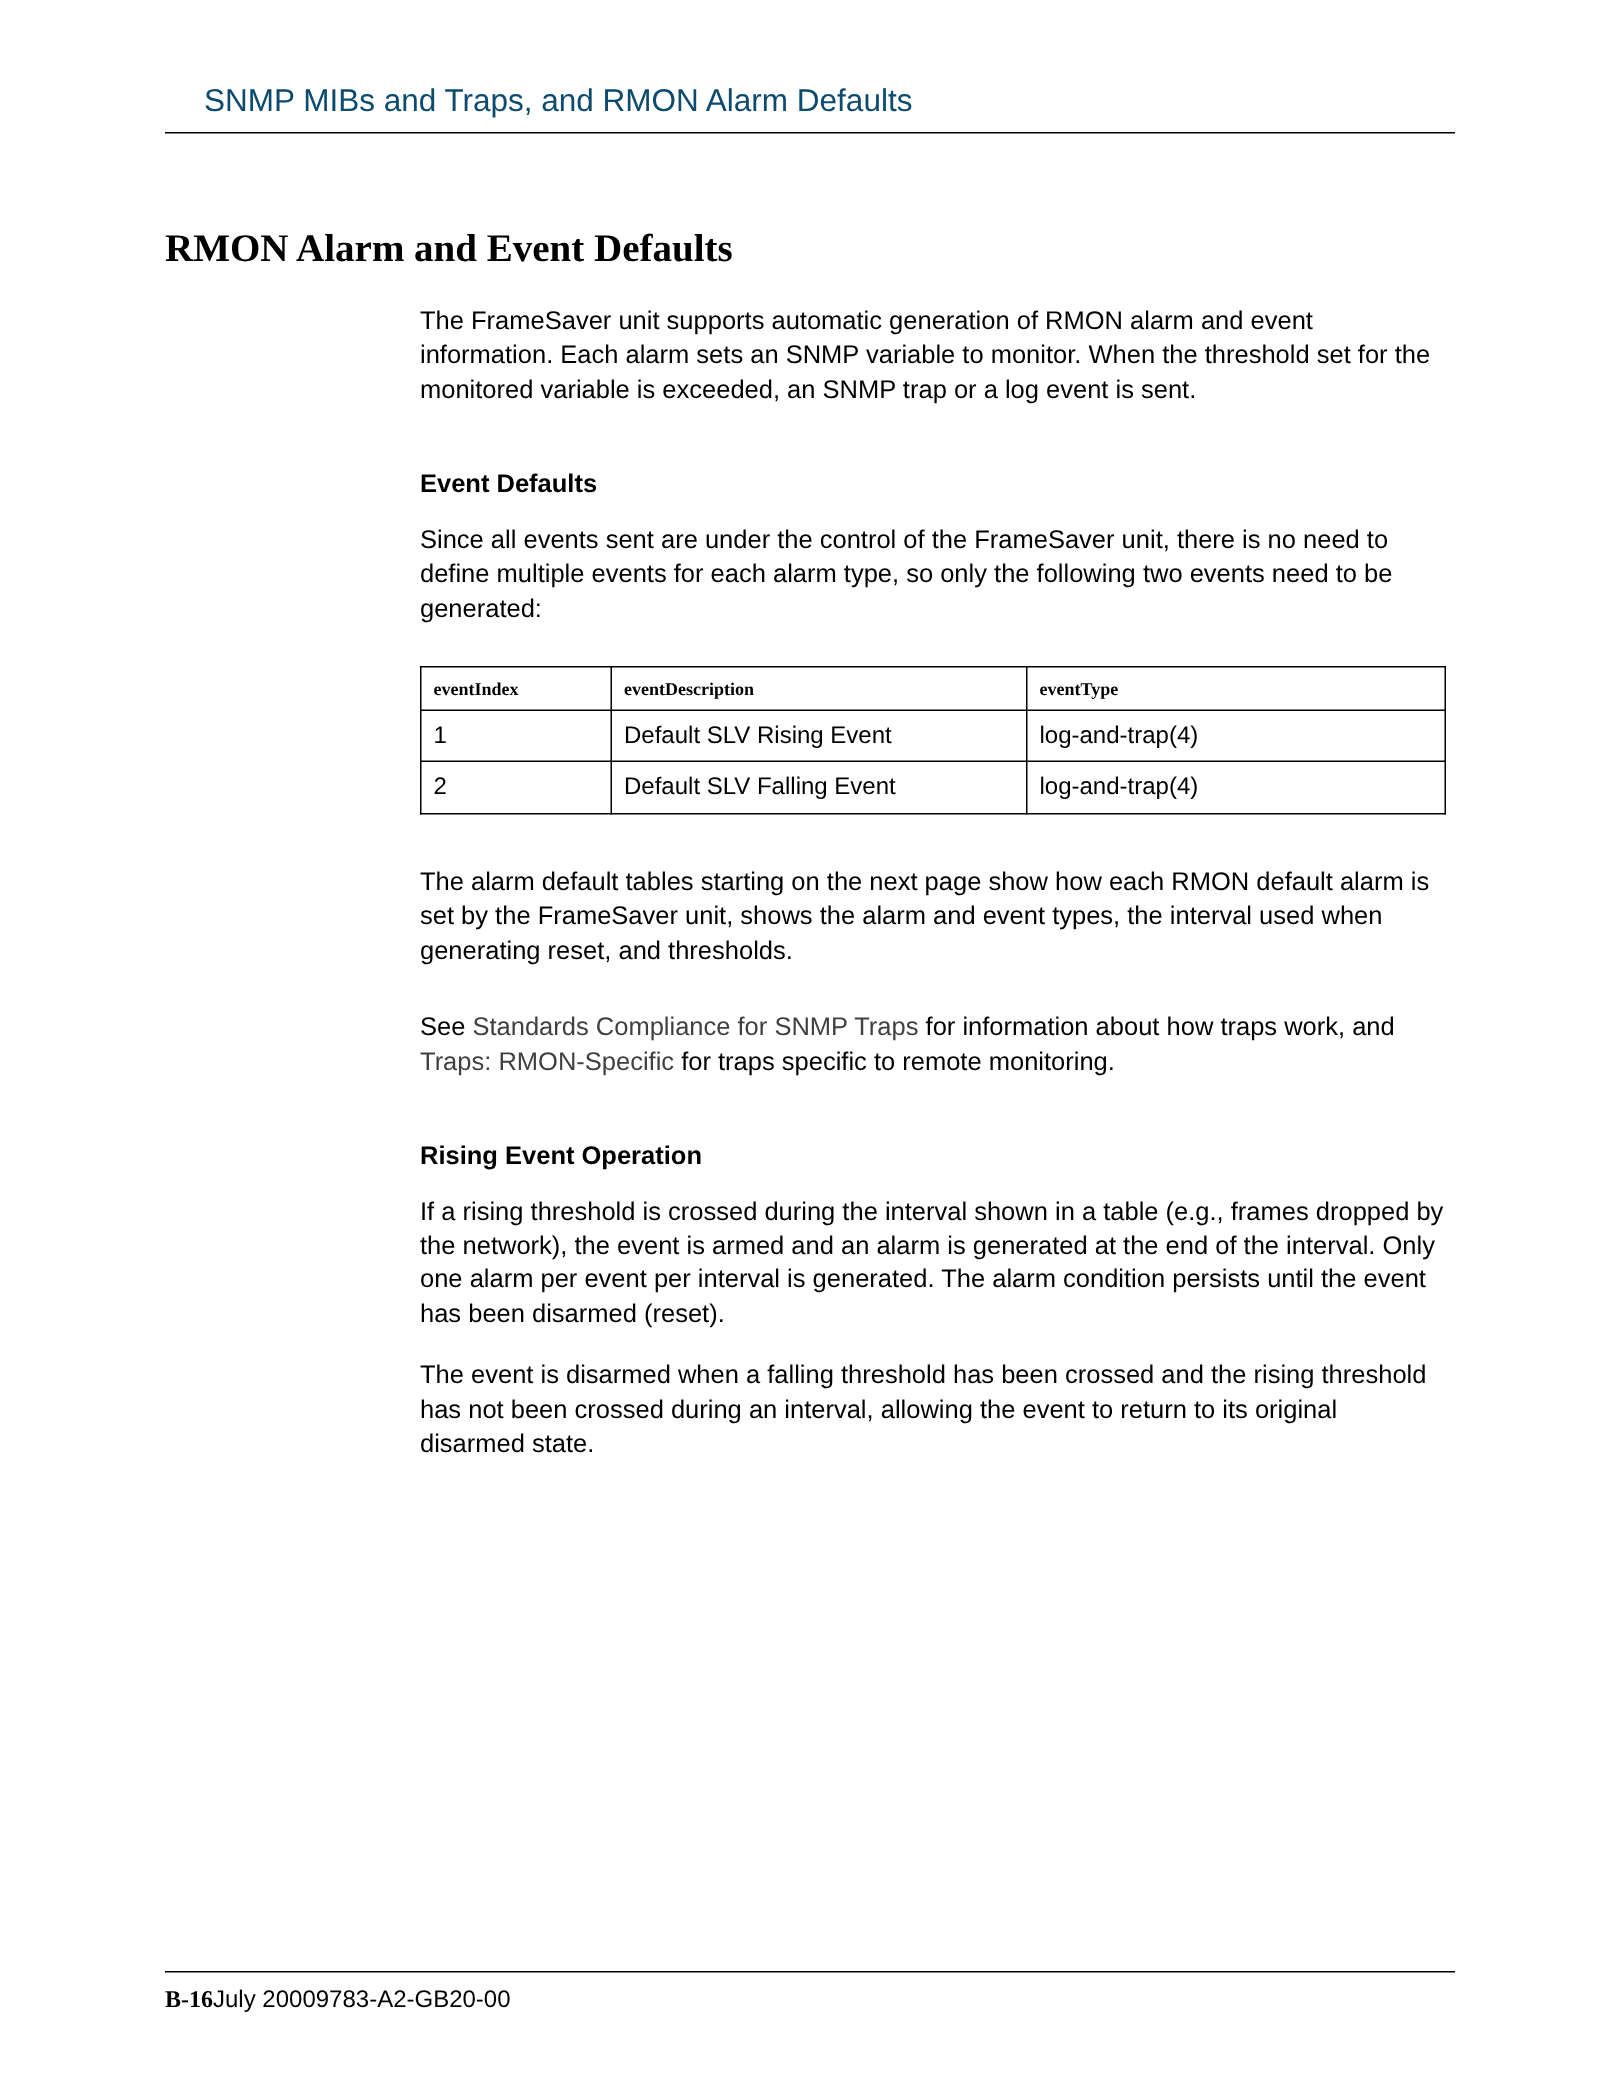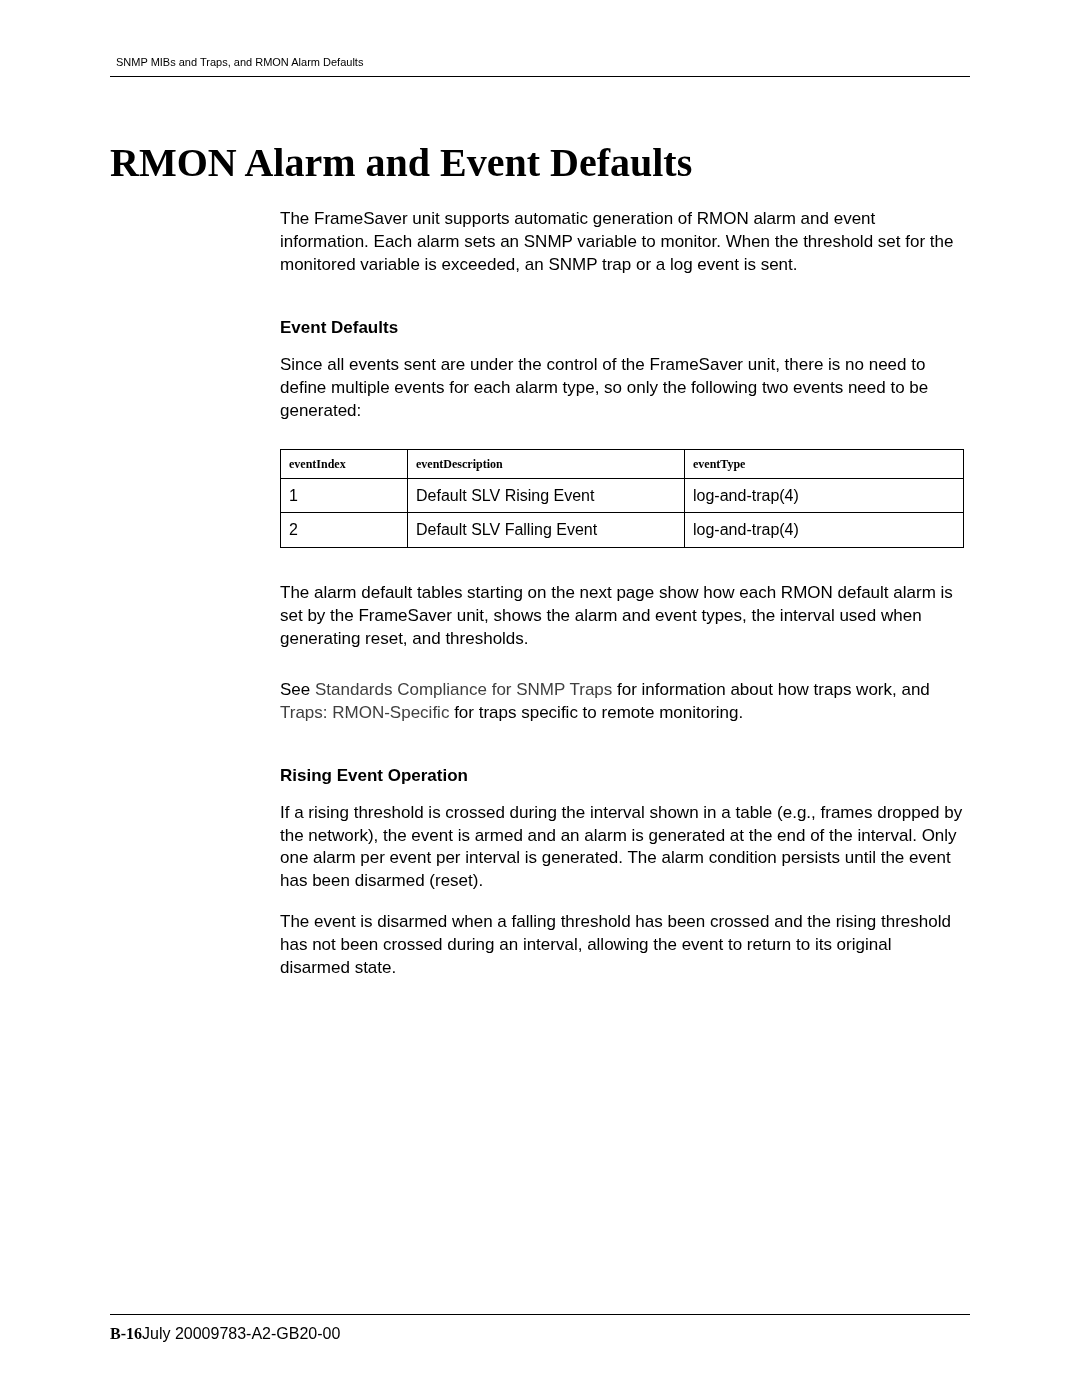--- a/index.html
+++ b/index.html
@@ -10,33 +10,34 @@
     color: #000;
   }
   .page {
     width: 1080px;
     height: 1397px;
     position: relative;
     box-sizing: border-box;
     padding: 56px 110px 0 110px;
   }
   .running-head {
-    font-size: 11px;
-    color: #000000;
+    font-size: 21px;
+    color: #0c4a6e;
     padding-left: 6px;
+    margin-left: 20px;
   }
   .rule {
     border: none;
     border-top: 1.5px solid #000;
     margin: 8px 0 0 0;
   }
   .title {
     font-family: "Times New Roman", Times, serif;
     font-weight: bold;
-    font-size: 40px;
+    font-size: 26px;
     margin-top: 62px;
   }
   .body-block {
     margin-left: 170px;
     margin-right: 6px;
     font-size: 17px;
     line-height: 1.35;
   }
   .para { margin-top: 22px; }
   .subhead {

